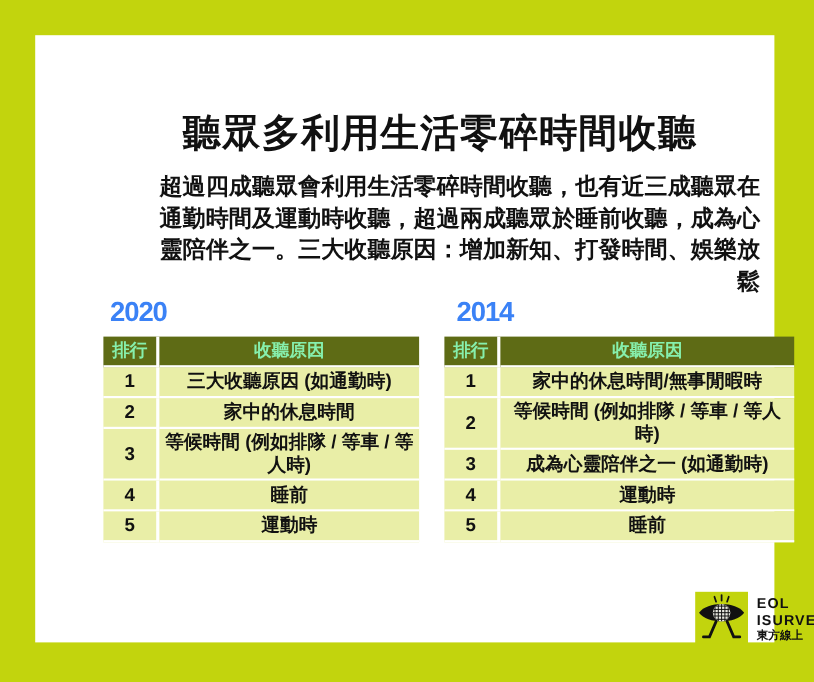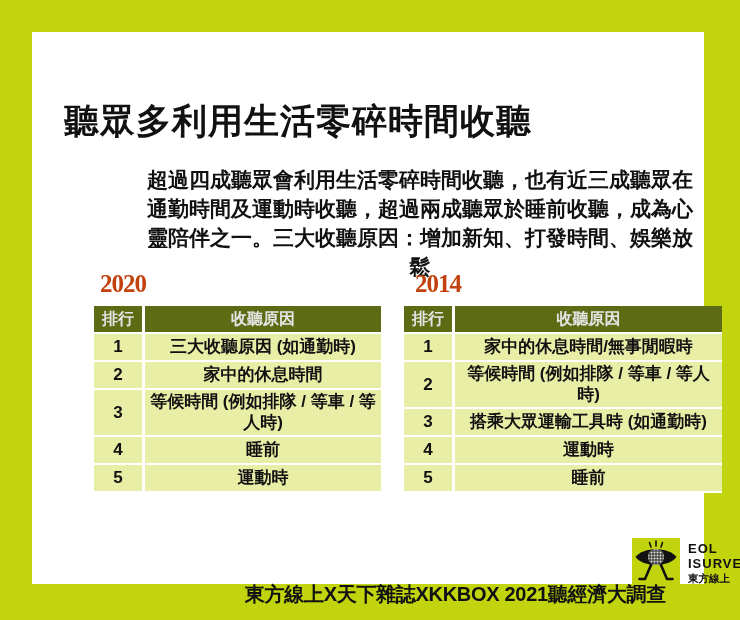--- a/index.html
+++ b/index.html
@@ -9,44 +9,44 @@
     background:#c2d40d;
     font-family:"Liberation Sans","DejaVu Sans",sans-serif;
     overflow:hidden;
   }
   .content{
     position:absolute;left:32px;top:32px;width:672px;height:552px;
     background:#ffffff;
   }
   .title{
     position:absolute;left:32px;top:66px;width:672px;
-    margin:0;text-align:left;
+    margin:0;text-align:center;
     font-size:35px;font-weight:800;letter-spacing:1px;color:#111;
   }
   .intro{
     position:absolute;left:95px;top:122px;width:562px;
-    margin:12px;
+    margin:2px;
     font-size:21px;font-weight:700;line-height:1.38;color:#111;
-    text-align:center;
+    text-align:right;
   }
   .year-label{
     position:absolute;margin:0;
-    font-size:25px;font-weight:800;color:#c2410c;letter-spacing:-1px;font-family:Liberation Serif, serif;
+    font-size:25px;font-weight:800;color:#3b82f6;letter-spacing:-1px;
   }
   .year-2020{left:68px;top:238px;}
   .year-2021{left:383px;top:238px;}
   table.rank-table{
     position:absolute;top:274px;
     border-collapse:separate;border-spacing:0;
     table-layout:fixed;
   }
   .table-2020{left:62px;width:287px;}
   .table-2021{left:372px;width:318px;}
   .rank-table th{
-    background:#5e6b15;color:#e5e5e5;
+    background:#5e6b15;color:#86efac;
     font-size:16px;font-weight:700;
     height:24px;padding:1px 2px;
     border-bottom:2px solid #fff;
   }
   .rank-table td{
     background:#e9eea7;color:#111;
     font-size:17px;font-weight:700;
     text-align:center;vertical-align:middle;
     height:24px;padding:1px 4px;line-height:1.25;
     border-bottom:2px solid #fff;
@@ -124,21 +124,21 @@
         <tr>
           <td class="rank-col">1</td>
           <td>家中的休息時間/無事閒暇時</td>
         </tr>
         <tr>
           <td class="rank-col">2</td>
           <td>等候時間 (例如排隊 / 等車 / 等人時)</td>
         </tr>
         <tr>
           <td class="rank-col">3</td>
-          <td>搭乘大眾運輸工具時 (如通勤時)</td>
+          <td>成為心靈陪伴之一 (如通勤時)</td>
         </tr>
         <tr>
           <td class="rank-col">4</td>
           <td>運動時</td>
         </tr>
         <tr>
           <td class="rank-col">5</td>
           <td>睡前</td>
         </tr>
       </tbody>
@@ -182,16 +182,15 @@
         </svg>
       </span>
     </div>
 
     <div class="logo-text">
       <div class="logo-line1">EOL</div>
       <div class="logo-line2">ISURVEY</div>
       <div class="logo-line3">東方線上</div>
     </div>
 
-    <p class="caption">東方線上X天下雜誌XKKBOX 2021聽經濟大調查</p>
 
   </div>
 </div>
 
 </body></html>

